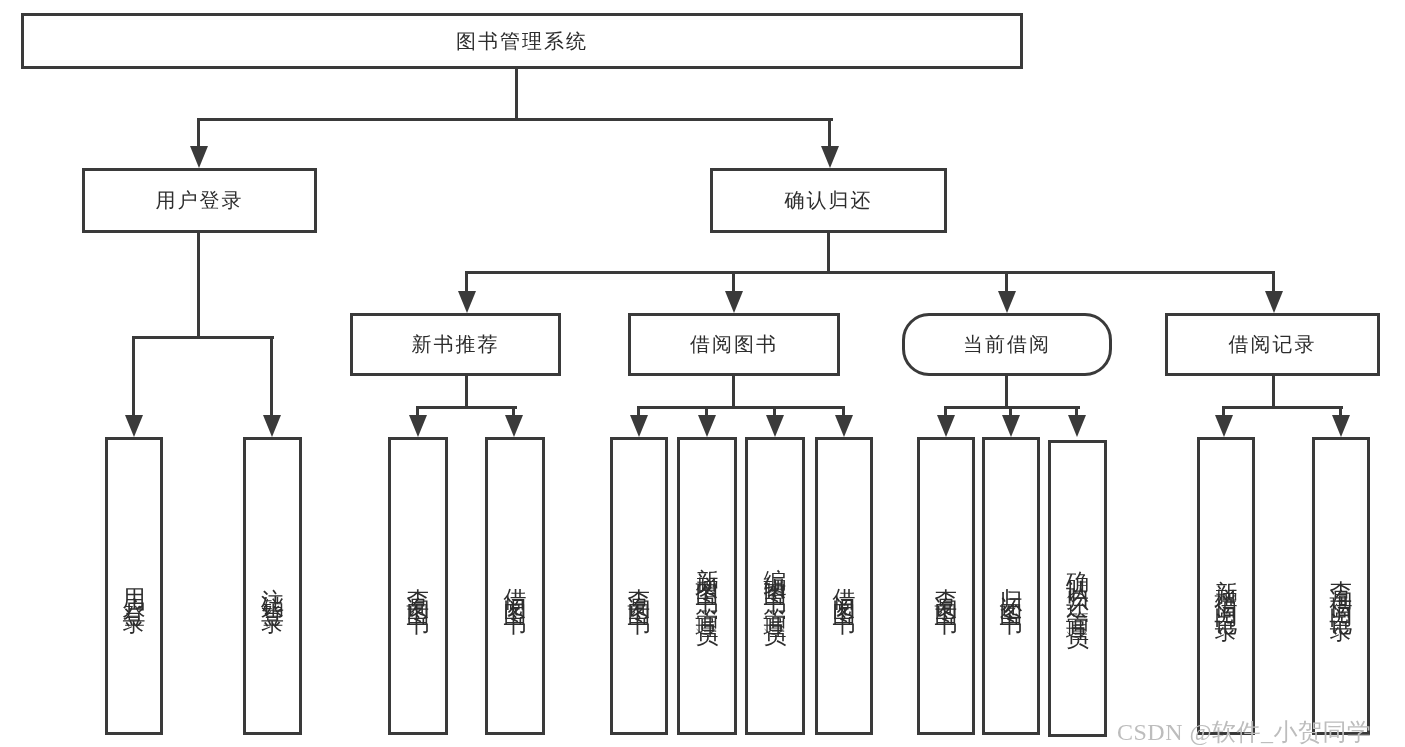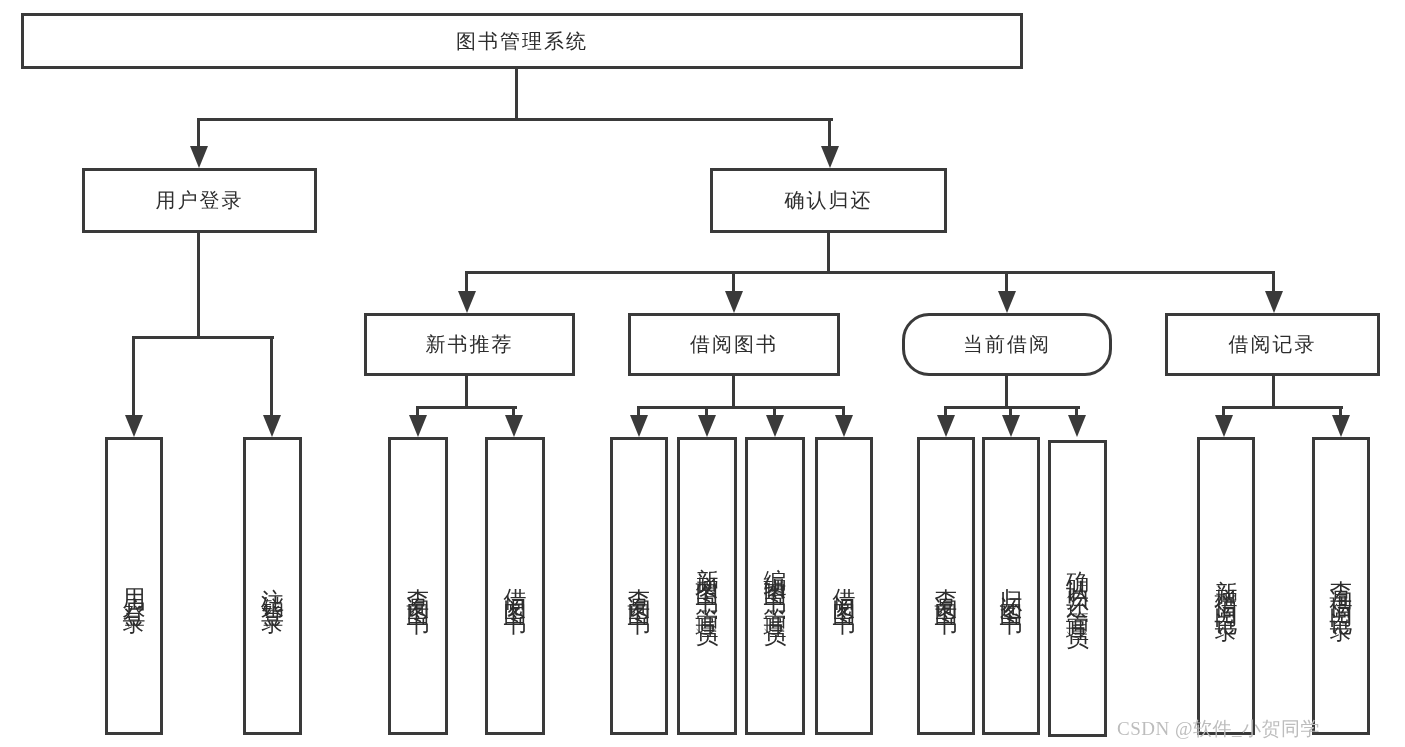--- a/index.html
+++ b/index.html
@@ -23,21 +23,21 @@
   .line{position:absolute;background:var(--line);}
   .hline{height:3px;}
   .vline{width:3px;}
   .arrowhead{
     position:absolute;width:0;height:0;
     border-left:9px solid transparent;border-right:9px solid transparent;
     border-top:22px solid var(--line);
   }
   .watermark{
     position:absolute;left:1117px;top:716px;z-index:5;
-    font-size:19px;letter-spacing:0.5px;color:var(--watermark);
+    font-size:24px;letter-spacing:0.5px;color:var(--watermark);
     white-space:nowrap;
   }
 </style>
 </head>
 <body>
 
 <div class="canvas">
 
   <div class="box hbox" style="left:21px;top:13px;width:1002px;height:56px;">图书管理系统</div>
 
@@ -62,21 +62,21 @@
   <div class="line hline" style="left:465px;top:271px;width:810px;"></div>
   <div class="line vline" style="left:465px;top:271px;height:22px;"></div>
   <div class="arrowhead" style="left:458px;top:291px;"></div>
   <div class="line vline" style="left:732px;top:271px;height:22px;"></div>
   <div class="arrowhead" style="left:725px;top:291px;"></div>
   <div class="line vline" style="left:1005px;top:271px;height:22px;"></div>
   <div class="arrowhead" style="left:998px;top:291px;"></div>
   <div class="line vline" style="left:1272px;top:271px;height:22px;"></div>
   <div class="arrowhead" style="left:1265px;top:291px;"></div>
 
-  <div class="box hbox" style="left:364px;top:313px;width:211px;height:63px;">新书推荐</div>
+  <div class="box hbox" style="left:350px;top:313px;width:211px;height:63px;">新书推荐</div>
   <div class="box hbox" style="left:628px;top:313px;width:212px;height:63px;">借阅图书</div>
   <div class="box hbox" style="left:902px;top:313px;width:210px;height:63px;border-radius:27px;">当前借阅</div>
   <div class="box hbox" style="left:1165px;top:313px;width:215px;height:63px;">借阅记录</div>
 
   <div class="line vline" style="left:465px;top:376px;height:33px;"></div>
   <div class="line hline" style="left:416px;top:406px;width:101px;"></div>
   <div class="line vline" style="left:416px;top:406px;height:12px;"></div>
   <div class="arrowhead" style="left:409px;top:415px;"></div>
   <div class="line vline" style="left:512px;top:406px;height:12px;"></div>
   <div class="arrowhead" style="left:505px;top:415px;"></div>

